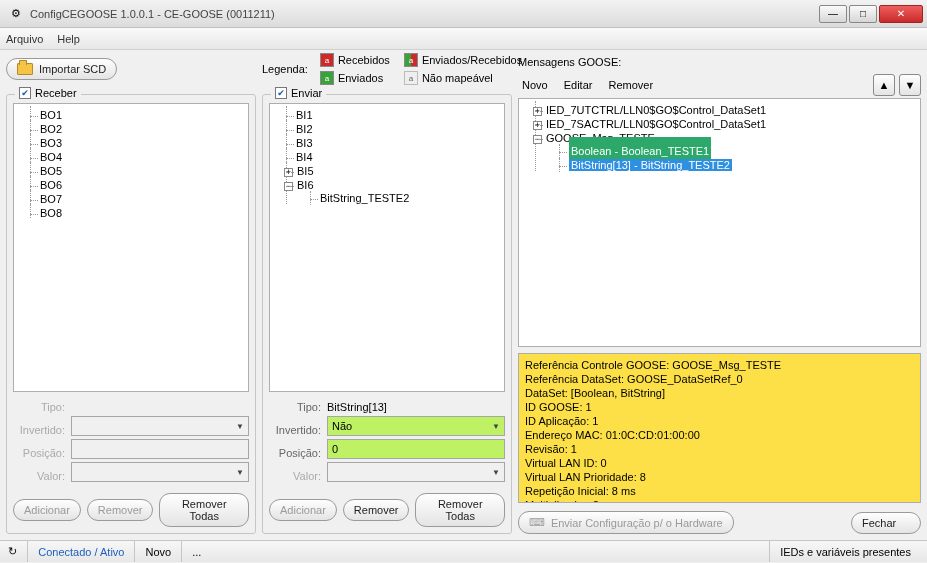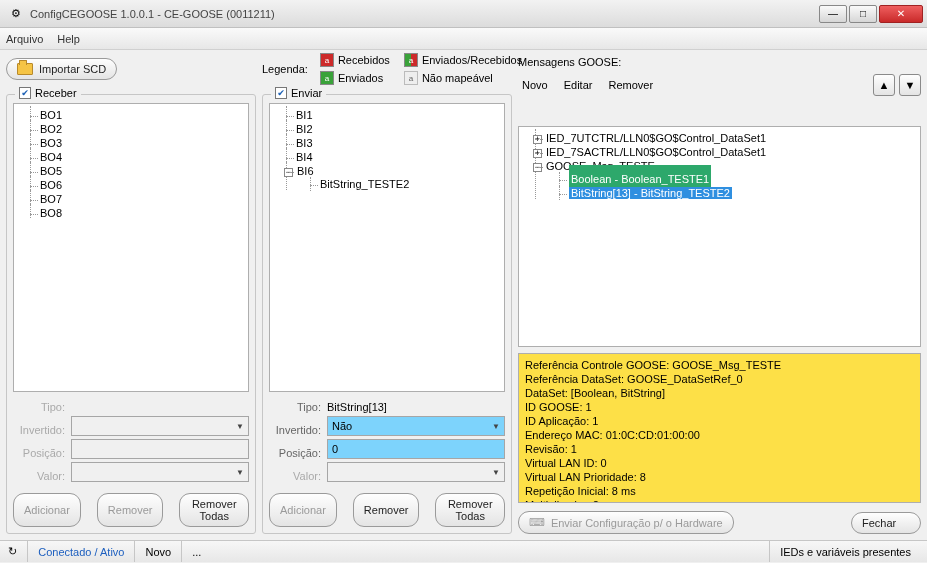--- a/index.html
+++ b/index.html
@@ -43,26 +43,26 @@
 .tree li::after { content: ""; position: absolute; left: 0; top: 8px; width: 8px; border-top: 1px dotted #999; }
 .tree > ul > li::before { top: -2px; }
 .expander { display: inline-block; width: 9px; height: 9px; border: 1px solid #888; text-align: center; line-height: 7px; font-size: 9px; background: #fff; margin-right: 2px; position: relative; left: -12px; margin-right: -8px; }
 .sel { background: #2f8fe0; color: #fff; padding: 0 2px; }
 .sel-grn { background: #2da86b; color: #fff; padding: 8px 2px; }
 
 .fields { margin-top: 6px; }
 .field { display: flex; align-items: flex-end; margin: 3px 0; gap: 6px; }
 .field label { width: 52px; text-align: right; color: #666; }
 .field.disabled label { color: #aaa; }
-.txt, .sel-input { border: 1px solid #a6a6a6; background: #7dd3fc; height: 20px; padding: 0 4px; flex: 1; }
+.txt, .sel-input { border: 1px solid #a6a6a6; background: #bef264; height: 20px; padding: 0 4px; flex: 1; }
 .txt:disabled { background: #f0f0f0; color: #aaa; }
 .sel-input { display: flex; align-items: center; justify-content: space-between; }
 .sel-input .caret { font-size: 8px; color: #444; }
 
-.btnrow { display: flex; gap: 16px; margin-top: 8px; }
+.btnrow { display: flex; gap: 6px; margin-top: 8px; align-items: center; }
 
 .msg-head { display: flex; align-items: center; justify-content: space-between; height: 26px; }
 .msg-head .links { display: flex; gap: 16px; padding-left: 4px; }
 .msg-head .arrows { display: flex; gap: 4px; }
 .sqbtn { width: 22px; height: 22px; border: 1px solid #8a8a8a; border-radius: 3px; background: linear-gradient(#fefefe,#e4e4e4); display: flex; align-items: center; justify-content: center; }
 
 .detailbox { background: #fde047; border: 1px solid #aeaeae; margin-top: 6px; padding: 4px 6px; font-size: 11px; line-height: 14px; height: 150px; overflow: auto; }
 
 .bottomrow { display: flex; gap: 10px; margin-top: 8px; align-items: center; }
 
@@ -179,20 +179,21 @@
       <div class="grouptitle">
         <span class="cb">✔</span>
         <span>Enviar</span>
       </div>
       <div class="treebox tree">
         <ul>
           <li>BI1</li>
           <li>BI2</li>
           <li>BI3</li>
           <li>BI4</li>
+          <li><span class="expander">+</span><span>BI5</span></li>
           <li><span class="expander">−</span><span>BI6</span>
             <ul>
                 <li>BitString_TESTE2</li>
               </ul>
           </li>
         </ul>
       </div>
       <div class="fields">
         <div class="field">
             <label>Tipo:</label>
@@ -236,21 +237,21 @@
       <div class="arrows">
         <div class="sqbtn">
             <span>▲</span>
           </div>
         <div class="sqbtn">
             <span>▼</span>
           </div>
       </div>
     </div>
 
-    <div class="treebox tree" style="flex:1;margin-top:28px;">
+    <div class="treebox tree" style="flex:1;">
       <ul>
         <li><span class="expander">+</span><span>IED_7UTCTRL/LLN0$GO$Control_DataSet1</span></li>
         <li><span class="expander">+</span><span>IED_7SACTRL/LLN0$GO$Control_DataSet1</span></li>
         <li><span class="expander">−</span><span>GOOSE_Msg_TESTE</span>
           <ul>
             <li><span class="sel-grn">Boolean - Boolean_TESTE1</span></li>
             <li><span class="sel">BitString[13] - BitString_TESTE2</span></li>
           </ul>
         </li>
       </ul>

